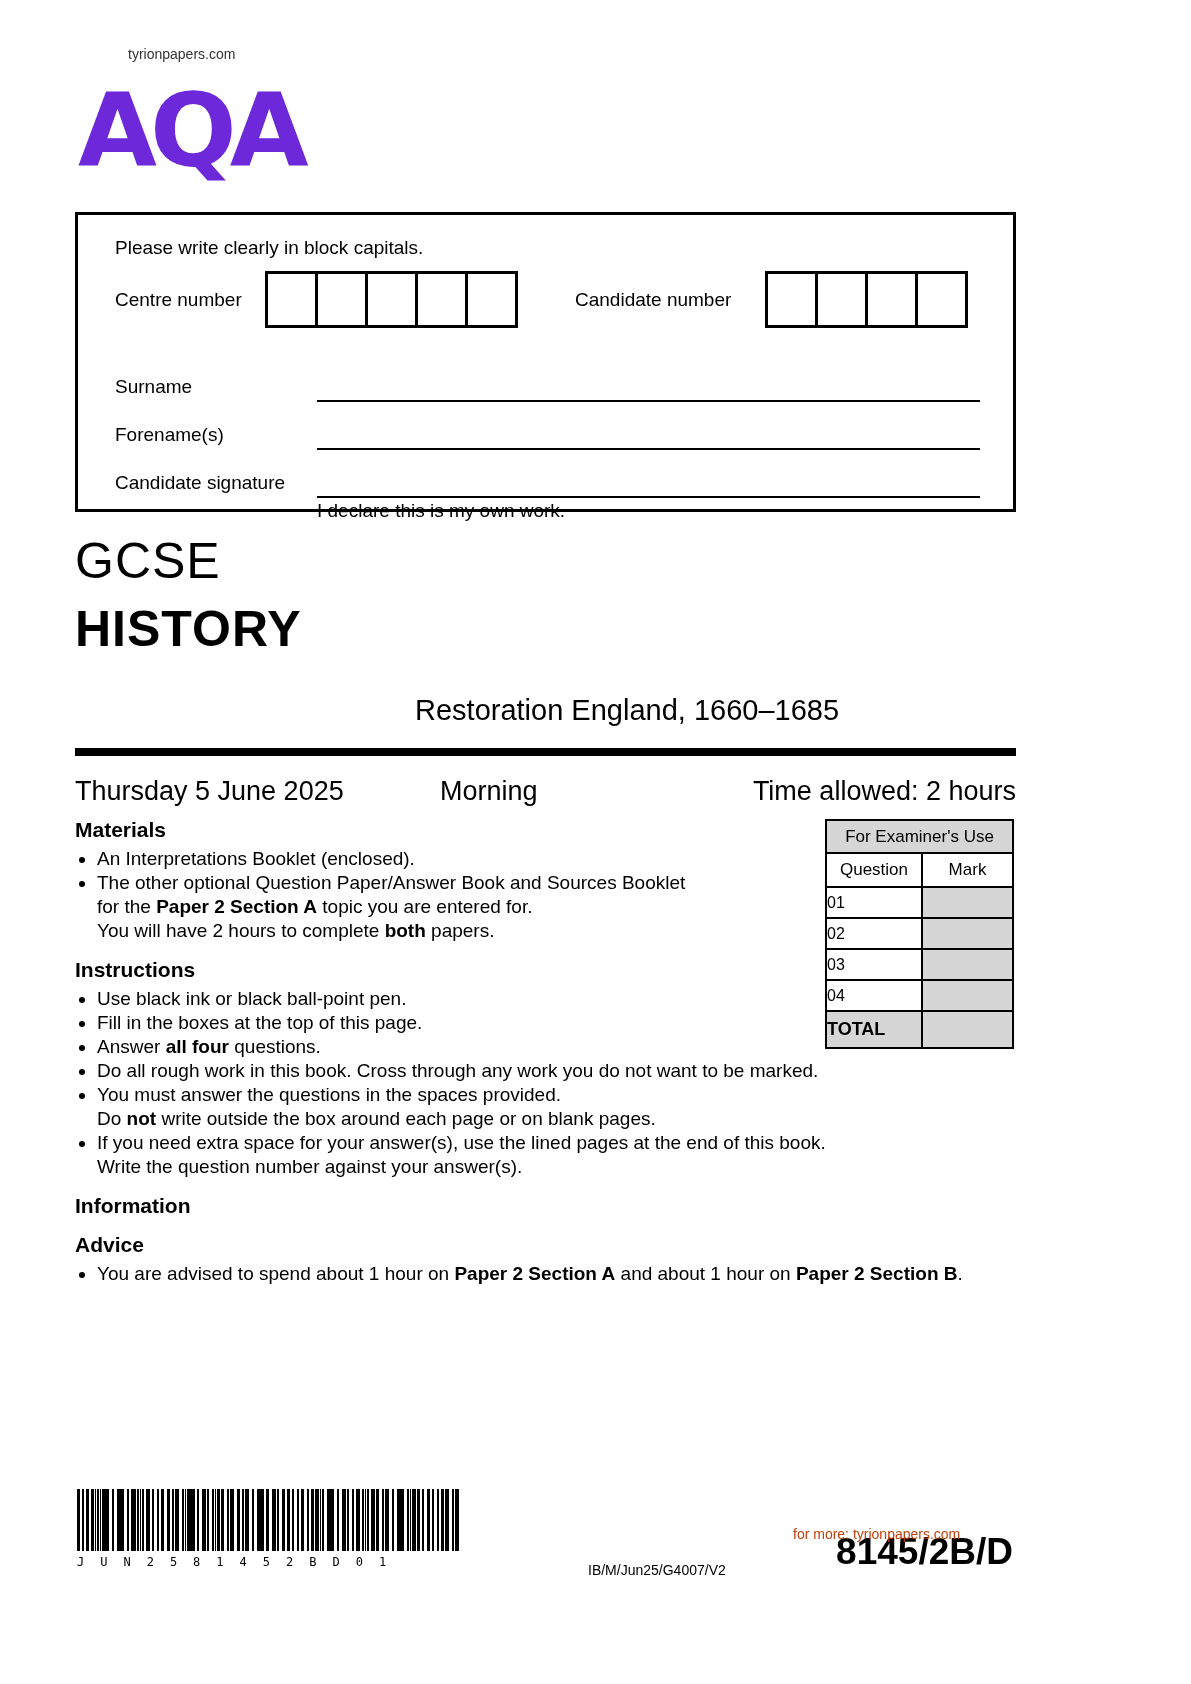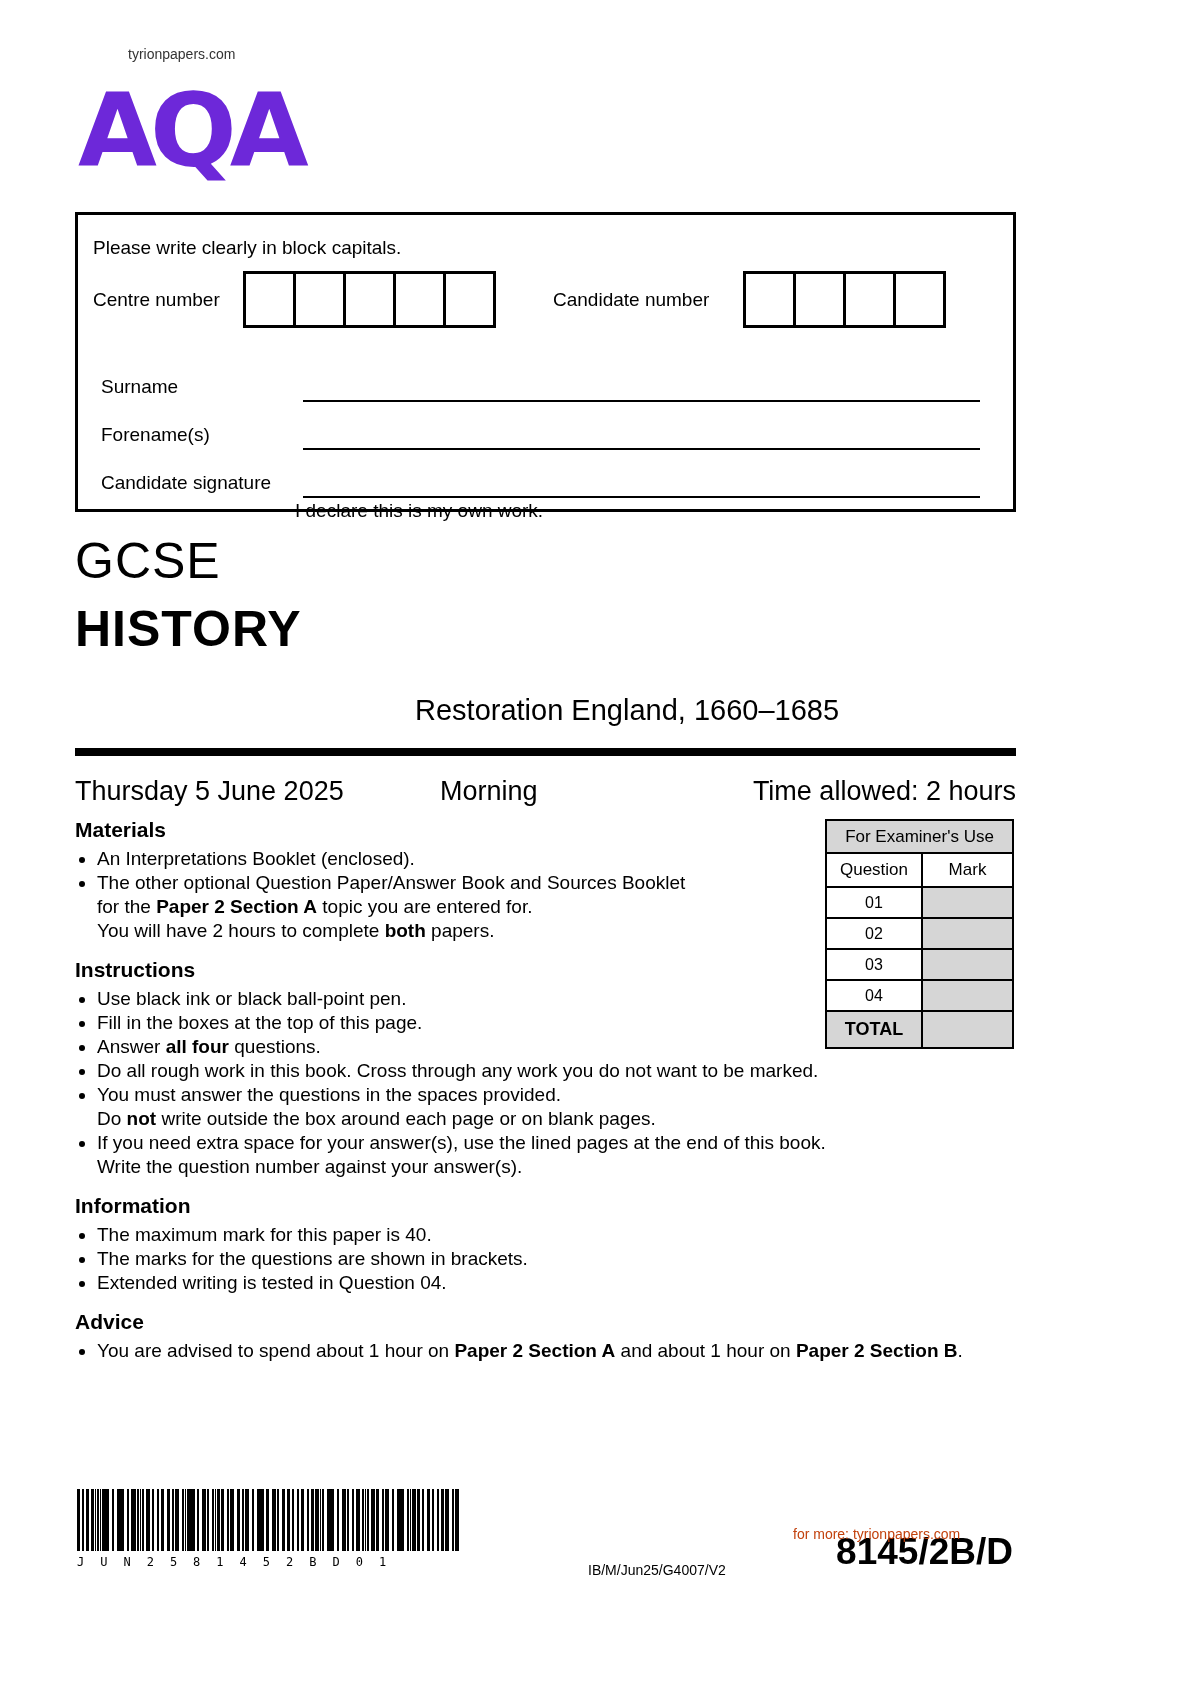--- a/index.html
+++ b/index.html
@@ -15,51 +15,51 @@
 
   .aqa-logo {
     position:absolute; left:78px; top:80px;
     font-family:"DejaVu Sans",sans-serif; font-weight:bold;
     font-size:102px; letter-spacing:-7px; line-height:1; color:#6d28d9;
   }
 
   
   .candidate-box {
     position:absolute; left:75px; top:212px; width:941px; height:300px;
-    border:3px solid #000; padding:22px 33px 0 15px;
+    border:3px solid #000; padding:22px 33px 0 37px;
   }
   .cb-instruction { font-size:19px; }
   .cb-grid-row { display:flex; align-items:center; margin-top:12px; height:57px; }
   .cb-label { font-size:19px; }
   .cb-label-centre { width:150px; }
   .cb-label-cand { margin-left:57px; width:190px; }
   .cell-boxes { display:flex; }
   .cell { width:53px; height:57px; border:3px solid #000; background:#fff; }
   .cell + .cell { margin-left:-3px; }
-  .cb-line-row { display:flex; align-items:flex-end; height:48px; font-size:19px;margin-left:8px; }
+  .cb-line-row { display:flex; align-items:flex-end; height:48px; font-size:19px; }
   .cb-line-row.first { margin-top:26px; }
   .cb-line-label { width:202px; padding-bottom:4px; }
   .write-line { flex:1; border-bottom:2px solid #000; height:100%; }
   .cb-declaration { font-size:19px; margin-left:202px; margin-top:2px; }
 
   
   .title-gcse { position:absolute; left:75px; top:532px; font-size:50px; font-weight:normal; letter-spacing:1px; }
   .title-history { position:absolute; left:75px; top:600px; font-size:50px; font-weight:bold; letter-spacing:1px; }
   .paper-line { position:absolute; left:75px; top:694px; width:941px; font-size:29px; height:36px; }
   .paper-line .topic { position:absolute; left:340px; top:0; }
   .thick-rule { position:absolute; left:75px; top:748px; width:941px; height:8px; background:#000; }
 
   .exam-details { position:absolute; left:75px; top:776px; width:941px; height:36px; font-size:27px; }
   .exam-details .session { position:absolute; left:365px; top:0; }
   .exam-details .time { position:absolute; right:0; top:0; }
 
   
   .examiner-table {
     position:absolute; left:825px; top:819px; width:187px;
-    border-collapse:collapse; table-layout:fixed; text-align:center;
+    border-collapse:collapse; table-layout:fixed; 
   }
   .examiner-table th, .examiner-table td { border:2px solid #000; }
   .ex-title { height:33px; background:#d6d6d6; font-size:17px; font-weight:normal; }
   .ex-colhead { height:34px; background:#fff; font-size:17px; font-weight:normal; }
   .col-q { width:96px; }
   .col-m { width:91px; }
   .q-cell { height:31px; background:#fff; font-size:16px; }
   .m-cell { background:#d6d6d6; }
   .total-label { height:37px; background:#d6d6d6; font-weight:bold; font-size:18px; }
 
@@ -203,25 +203,20 @@
           <li>Fill in the boxes at the top of this page.</li>
           <li>Answer <b>all four</b> questions.</li>
           <li>Do all rough work in this book. Cross through any work you do not want to be marked.</li>
           <li>You must answer the questions in the spaces provided.<br>Do <b>not</b> write outside the box around each page or on blank pages.</li>
           <li>If you need extra space for your answer(s), use the lined pages at the end of this book.<br>Write the question number against your answer(s).</li>
         </ul>
     </section>
 
     <section>
       <h3>Information</h3>
-      <ul>
-          <li>The maximum mark for this paper is 40.</li>
-          <li>The marks for the questions are shown in brackets.</li>
-          <li>Extended writing is tested in Question 04.</li>
-        </ul>
     </section>
 
     <section>
       <h3>Advice</h3>
       <ul>
           <li>You are advised to spend about 1 hour on <b>Paper 2 Section A</b> and about 1 hour on <b>Paper 2 Section B</b>.</li>
         </ul>
     </section>
   </div>
 

